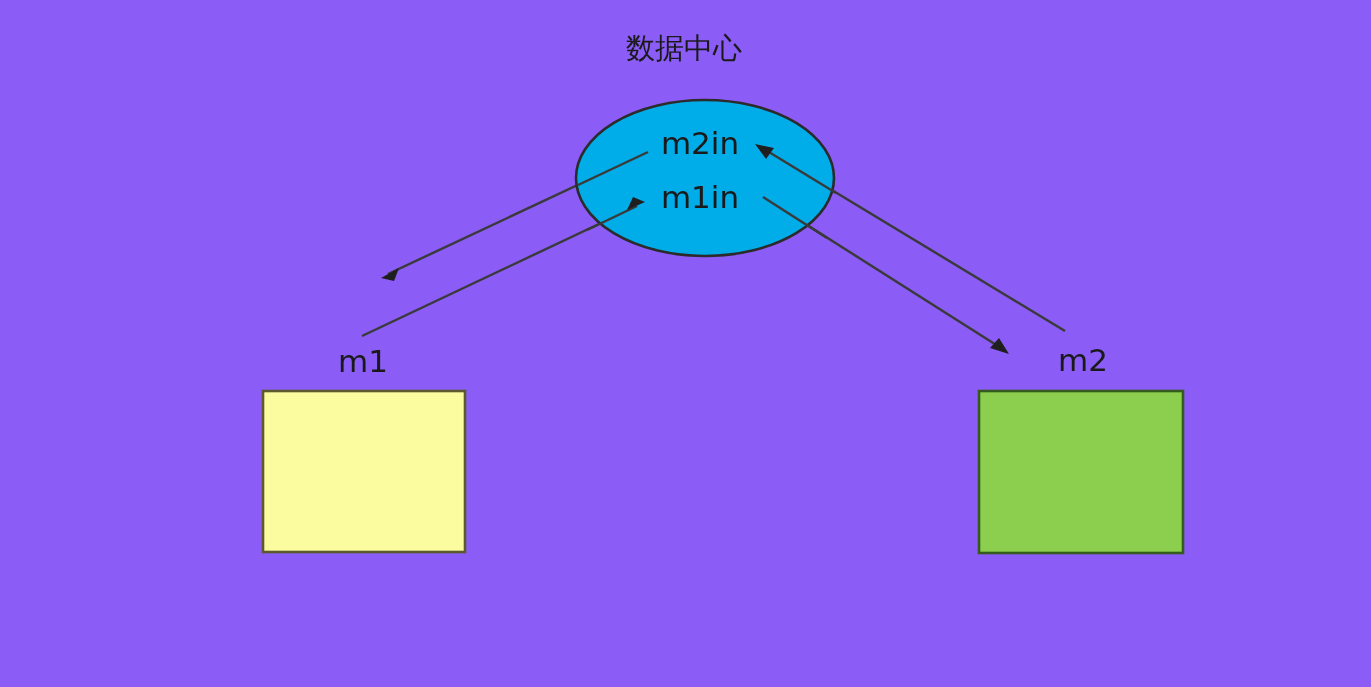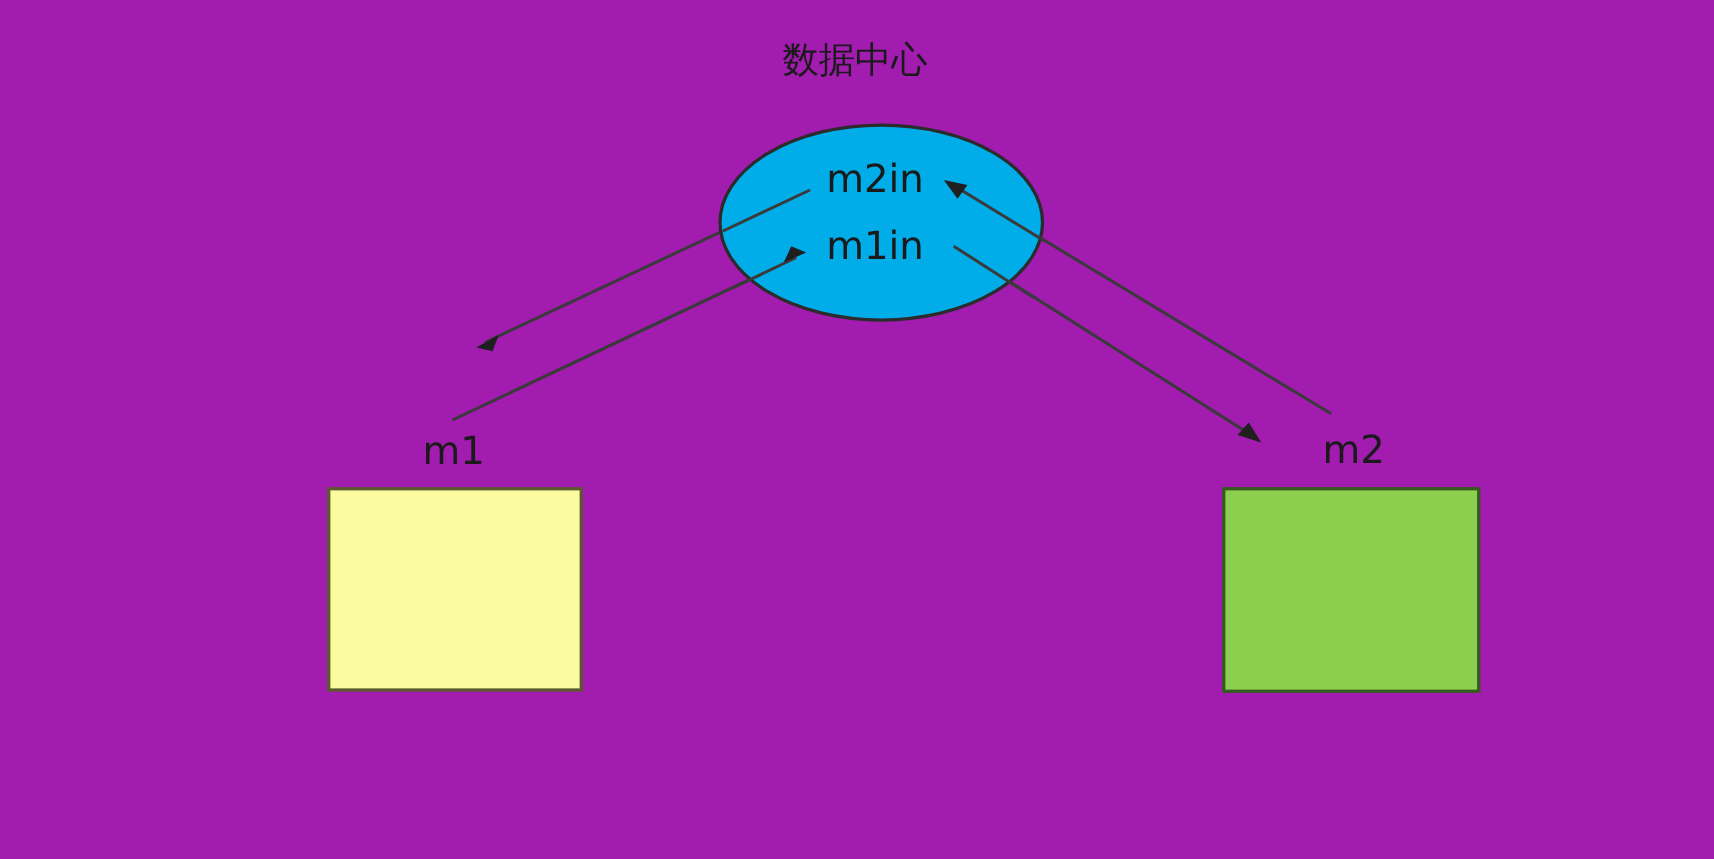--- a/index.html
+++ b/index.html
@@ -7,21 +7,21 @@
     padding: 0;
     background: #ffffff;
   }
   body {
     font-family: "DejaVu Sans", "Liberation Sans", sans-serif;
   }
   #canvas {
     position: relative;
     width: 1371px;
     height: 687px;
-    background: #a21caf;
+    background: #8b5cf6;
     overflow: hidden;
   }
   #diagram-svg {
     position: absolute;
     left: 0;
     top: 0;
     width: 1371px;
     height: 687px;
     display: block;
   }

